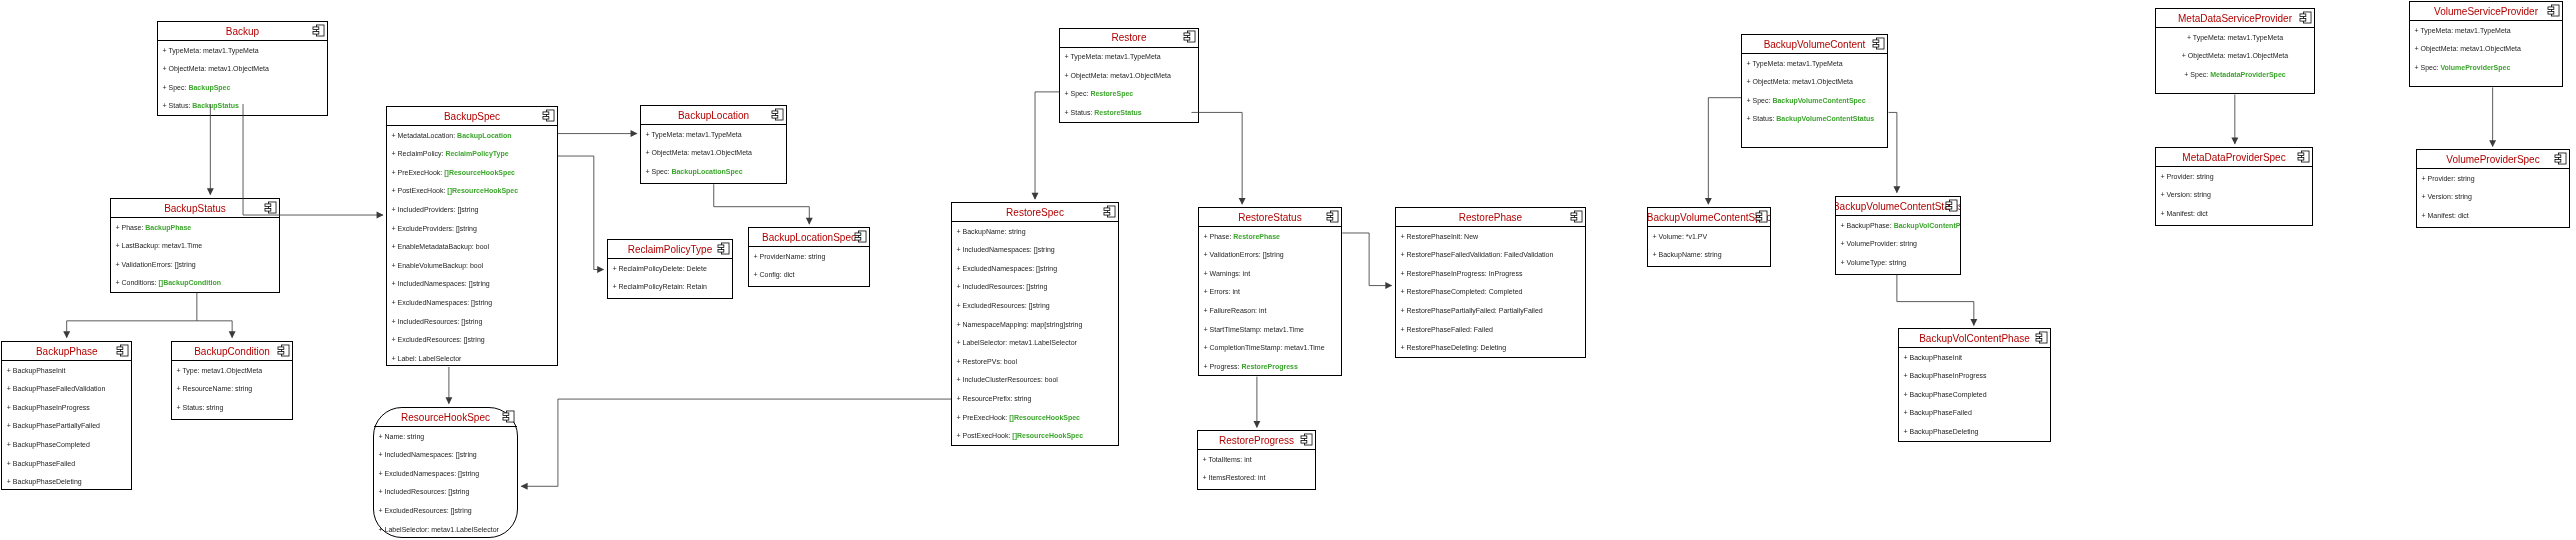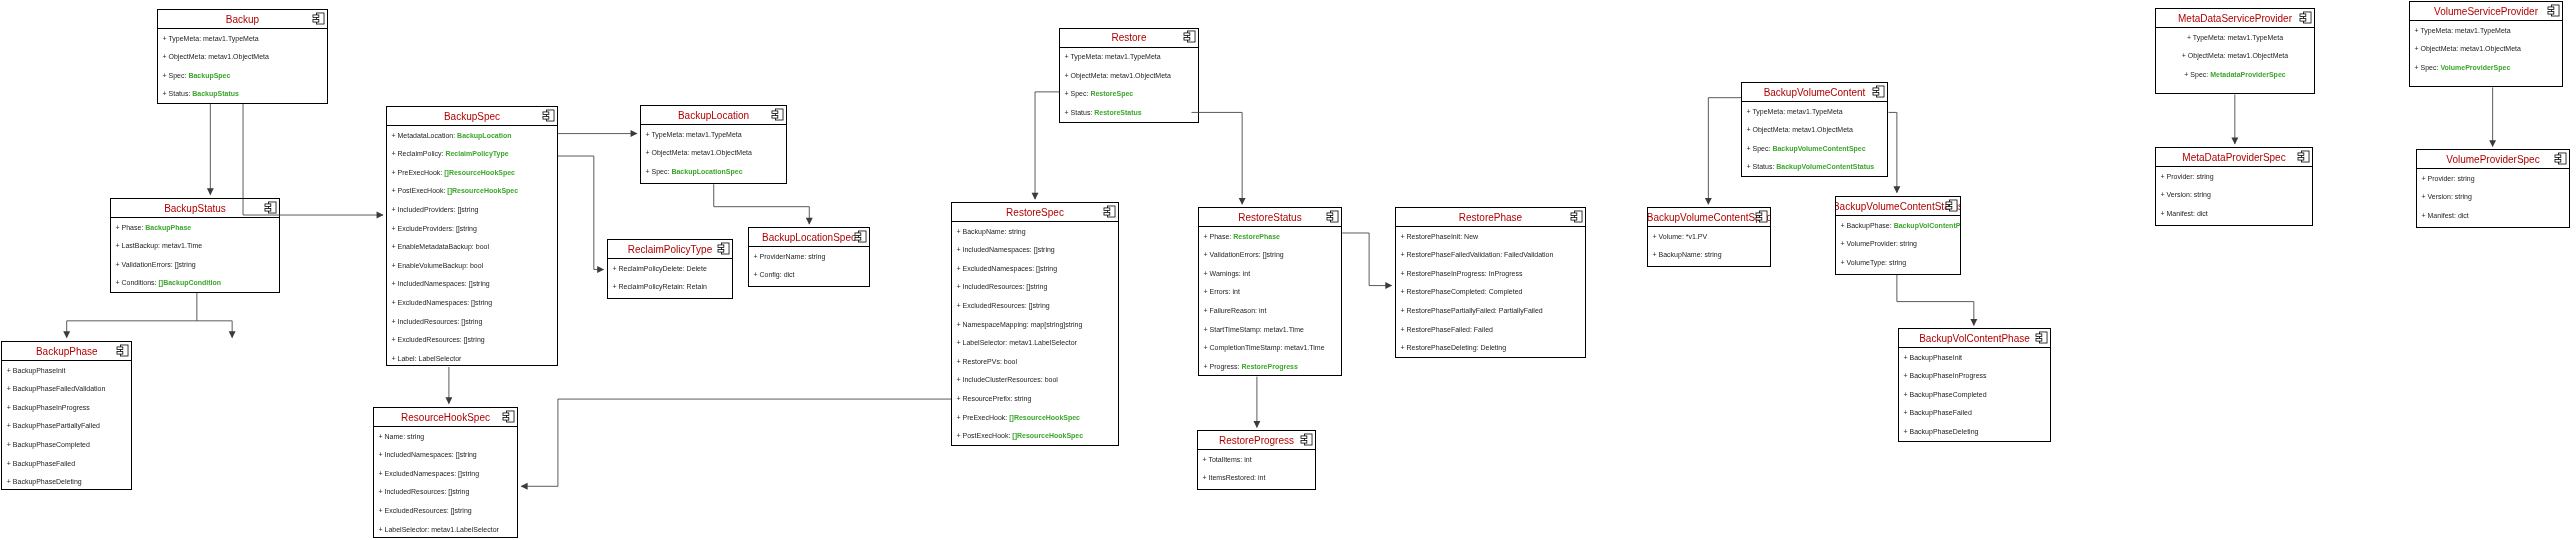--- a/index.html
+++ b/index.html
@@ -16,21 +16,21 @@
   .uml-icon{position:absolute;right:1.9px;top:1.9px;width:13px;height:13px;}
   .class-fields{padding-top:0.6px;}
   .field-row{height:18.6px;line-height:18.6px;padding:0 4.5px;font-size:7px;
              color:#1c1c1c;white-space:nowrap;overflow:hidden;}
   .ref{color:var(--ref-color,#3ca52d);font-weight:bold;}
 </style>
 </head>
 <body>
 
 <div id="diagram" style="width: 2576px; height: 541px; background: rgb(255, 255, 255);">
-    <div class="class-box" style="left: 157px; top: 9px; width: 171px; height: 95px; border-color: rgb(0, 0, 0);">
+    <div class="class-box" style="left: 157px; top: 21px; width: 171px; height: 95px; border-color: rgb(0, 0, 0);">
       <div class="class-title">
         <span>Backup</span>
         <svg viewBox="0 0 20 20" class="uml-icon">
           <rect x="7" y="1.5" width="11.5" height="17" fill="#ffffff" stroke="#000000" stroke-width="1.2"></rect>
           <rect x="1.5" y="4.5" width="9" height="4" fill="#ffffff" stroke="#000000" stroke-width="1.2"></rect>
           <rect x="1.5" y="11.5" width="9" height="4" fill="#ffffff" stroke="#000000" stroke-width="1.2"></rect>
         </svg>
       </div>
       <div class="class-fields">
         <div class="field-row"><span>+ TypeMeta: metav1.TypeMeta</span></div>
@@ -92,20 +92,35 @@
       <div class="class-fields">
         <div class="field-row"><span>+ BackupPhaseInit</span></div>
         <div class="field-row"><span>+ BackupPhaseFailedValidation</span></div>
         <div class="field-row"><span>+ BackupPhaseInProgress</span></div>
         <div class="field-row"><span>+ BackupPhasePartiallyFailed</span></div>
         <div class="field-row"><span>+ BackupPhaseCompleted</span></div>
         <div class="field-row"><span>+ BackupPhaseFailed</span></div>
         <div class="field-row"><span>+ BackupPhaseDeleting</span></div>
       </div>
     </div>
+    <div class="class-box" style="left: 171px; top: 341px; width: 122px; height: 79px; border-color: rgb(0, 0, 0);">
+      <div class="class-title">
+        <span>BackupCondition</span>
+        <svg viewBox="0 0 20 20" class="uml-icon">
+          <rect x="7" y="1.5" width="11.5" height="17" fill="#ffffff" stroke="#000000" stroke-width="1.2"></rect>
+          <rect x="1.5" y="4.5" width="9" height="4" fill="#ffffff" stroke="#000000" stroke-width="1.2"></rect>
+          <rect x="1.5" y="11.5" width="9" height="4" fill="#ffffff" stroke="#000000" stroke-width="1.2"></rect>
+        </svg>
+      </div>
+      <div class="class-fields">
+        <div class="field-row"><span>+ Type: metav1.ObjectMeta</span></div>
+        <div class="field-row"><span>+ ResourceName: string</span></div>
+        <div class="field-row"><span>+ Status: string</span></div>
+      </div>
+    </div>
     <div class="class-box" style="left: 640px; top: 105px; width: 147px; height: 79px; border-color: rgb(0, 0, 0);">
       <div class="class-title">
         <span>BackupLocation</span>
         <svg viewBox="0 0 20 20" class="uml-icon">
           <rect x="7" y="1.5" width="11.5" height="17" fill="#ffffff" stroke="#000000" stroke-width="1.2"></rect>
           <rect x="1.5" y="4.5" width="9" height="4" fill="#ffffff" stroke="#000000" stroke-width="1.2"></rect>
           <rect x="1.5" y="11.5" width="9" height="4" fill="#ffffff" stroke="#000000" stroke-width="1.2"></rect>
         </svg>
       </div>
       <div class="class-fields">
@@ -135,21 +150,21 @@
           <rect x="7" y="1.5" width="11.5" height="17" fill="#ffffff" stroke="#000000" stroke-width="1.2"></rect>
           <rect x="1.5" y="4.5" width="9" height="4" fill="#ffffff" stroke="#000000" stroke-width="1.2"></rect>
           <rect x="1.5" y="11.5" width="9" height="4" fill="#ffffff" stroke="#000000" stroke-width="1.2"></rect>
         </svg>
       </div>
       <div class="class-fields">
         <div class="field-row"><span>+ ProviderName: string</span></div>
         <div class="field-row"><span>+ Config: dict</span></div>
       </div>
     </div>
-    <div class="class-box" style="left: 373px; top: 407px; width: 145px; height: 131px; border-color: rgb(0, 0, 0);">
+    <div class="class-box" style="left: 373px; top: 407px; width: 145px; height: 131px; border-color: rgb(0, 0, 0); border-radius: 29px;">
       <div class="class-title">
         <span>ResourceHookSpec</span>
         <svg viewBox="0 0 20 20" class="uml-icon">
           <rect x="7" y="1.5" width="11.5" height="17" fill="#ffffff" stroke="#000000" stroke-width="1.2"></rect>
           <rect x="1.5" y="4.5" width="9" height="4" fill="#ffffff" stroke="#000000" stroke-width="1.2"></rect>
           <rect x="1.5" y="11.5" width="9" height="4" fill="#ffffff" stroke="#000000" stroke-width="1.2"></rect>
         </svg>
       </div>
       <div class="class-fields">
         <div class="field-row"><span>+ Name: string</span></div>
@@ -246,21 +261,21 @@
           <rect x="7" y="1.5" width="11.5" height="17" fill="#ffffff" stroke="#000000" stroke-width="1.2"></rect>
           <rect x="1.5" y="4.5" width="9" height="4" fill="#ffffff" stroke="#000000" stroke-width="1.2"></rect>
           <rect x="1.5" y="11.5" width="9" height="4" fill="#ffffff" stroke="#000000" stroke-width="1.2"></rect>
         </svg>
       </div>
       <div class="class-fields">
         <div class="field-row"><span>+ TotalItems: int</span></div>
         <div class="field-row"><span>+ ItemsRestored: int</span></div>
       </div>
     </div>
-    <div class="class-box" style="left: 1741px; top: 34px; width: 147px; height: 95px; border-color: rgb(0, 0, 0); margin-top: 48px;">
+    <div class="class-box" style="left: 1741px; top: 34px; width: 147px; height: 114px; border-color: rgb(0, 0, 0);">
       <div class="class-title">
         <span>BackupVolumeContent</span>
         <svg viewBox="0 0 20 20" class="uml-icon">
           <rect x="7" y="1.5" width="11.5" height="17" fill="#ffffff" stroke="#000000" stroke-width="1.2"></rect>
           <rect x="1.5" y="4.5" width="9" height="4" fill="#ffffff" stroke="#000000" stroke-width="1.2"></rect>
           <rect x="1.5" y="11.5" width="9" height="4" fill="#ffffff" stroke="#000000" stroke-width="1.2"></rect>
         </svg>
       </div>
       <div class="class-fields">
         <div class="field-row"><span>+ TypeMeta: metav1.TypeMeta</span></div>

